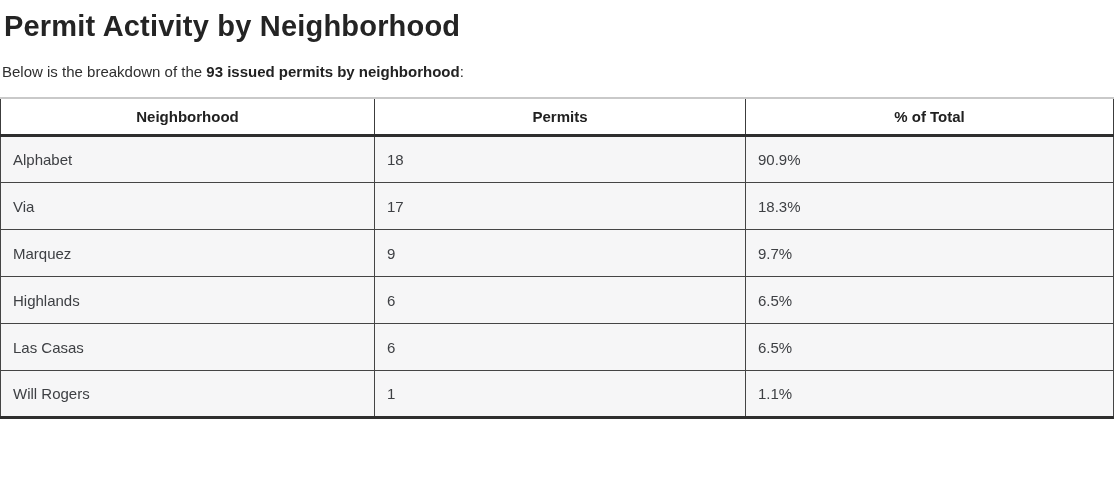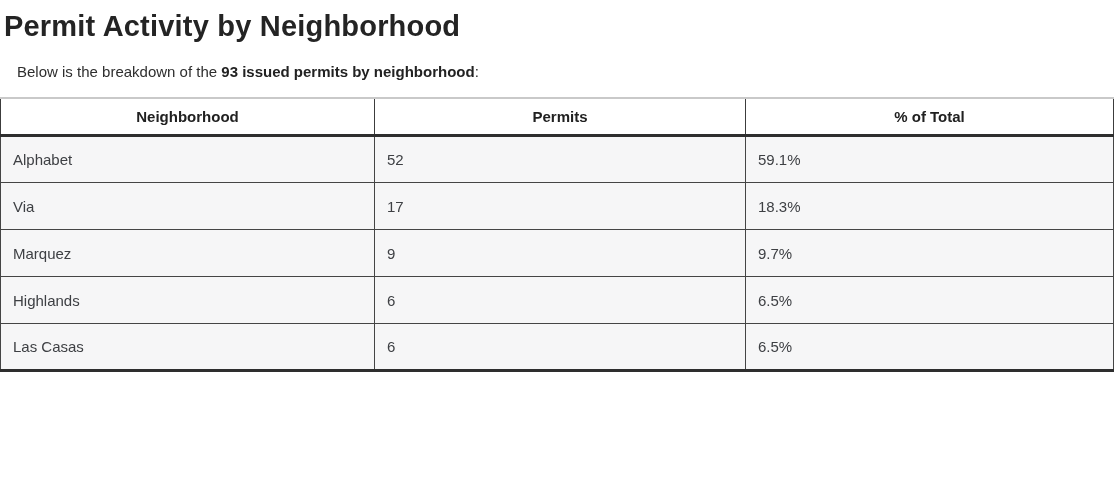--- a/index.html
+++ b/index.html
@@ -19,21 +19,21 @@
   h1.title {
     margin: 7px 0 0 0;
     padding-left: 4px;
     font-size: 29px;
     line-height: 38px;
     font-weight: 700;
     color: #242424;
     letter-spacing: 0.2px;
   }
   p.intro {
-    margin: 17px 0 15px 15px;
+    margin: 17px 0 15px 0;
     padding-left: 2px;
     font-size: 15px;
     line-height: 20px;
     color: #2e2e2e;
     font-weight: 400;
   }
   p.intro .bold { font-weight: 700; color: #222; }
   table.permits {
     width: 1113px;
     border-collapse: collapse;
@@ -94,22 +94,22 @@
     <thead>
       <tr>
         <th>Neighborhood</th>
         <th>Permits</th>
         <th>% of Total</th>
       </tr>
     </thead>
     <tbody>
       <tr>
         <td>Alphabet</td>
-        <td>52</td>
-        <td>59.1%</td>
+        <td>18</td>
+        <td>90.9%</td>
       </tr>
       <tr>
         <td>Via</td>
         <td>17</td>
         <td>18.3%</td>
       </tr>
       <tr>
         <td>Marquez</td>
         <td>9</td>
         <td>9.7%</td>
@@ -117,16 +117,21 @@
       <tr>
         <td>Highlands</td>
         <td>6</td>
         <td>6.5%</td>
       </tr>
       <tr>
         <td>Las Casas</td>
         <td>6</td>
         <td>6.5%</td>
       </tr>
+      <tr>
+        <td>Will Rogers</td>
+        <td>1</td>
+        <td>1.1%</td>
+      </tr>
     </tbody>
   </table>
 
 </div>
 
 </body></html>

